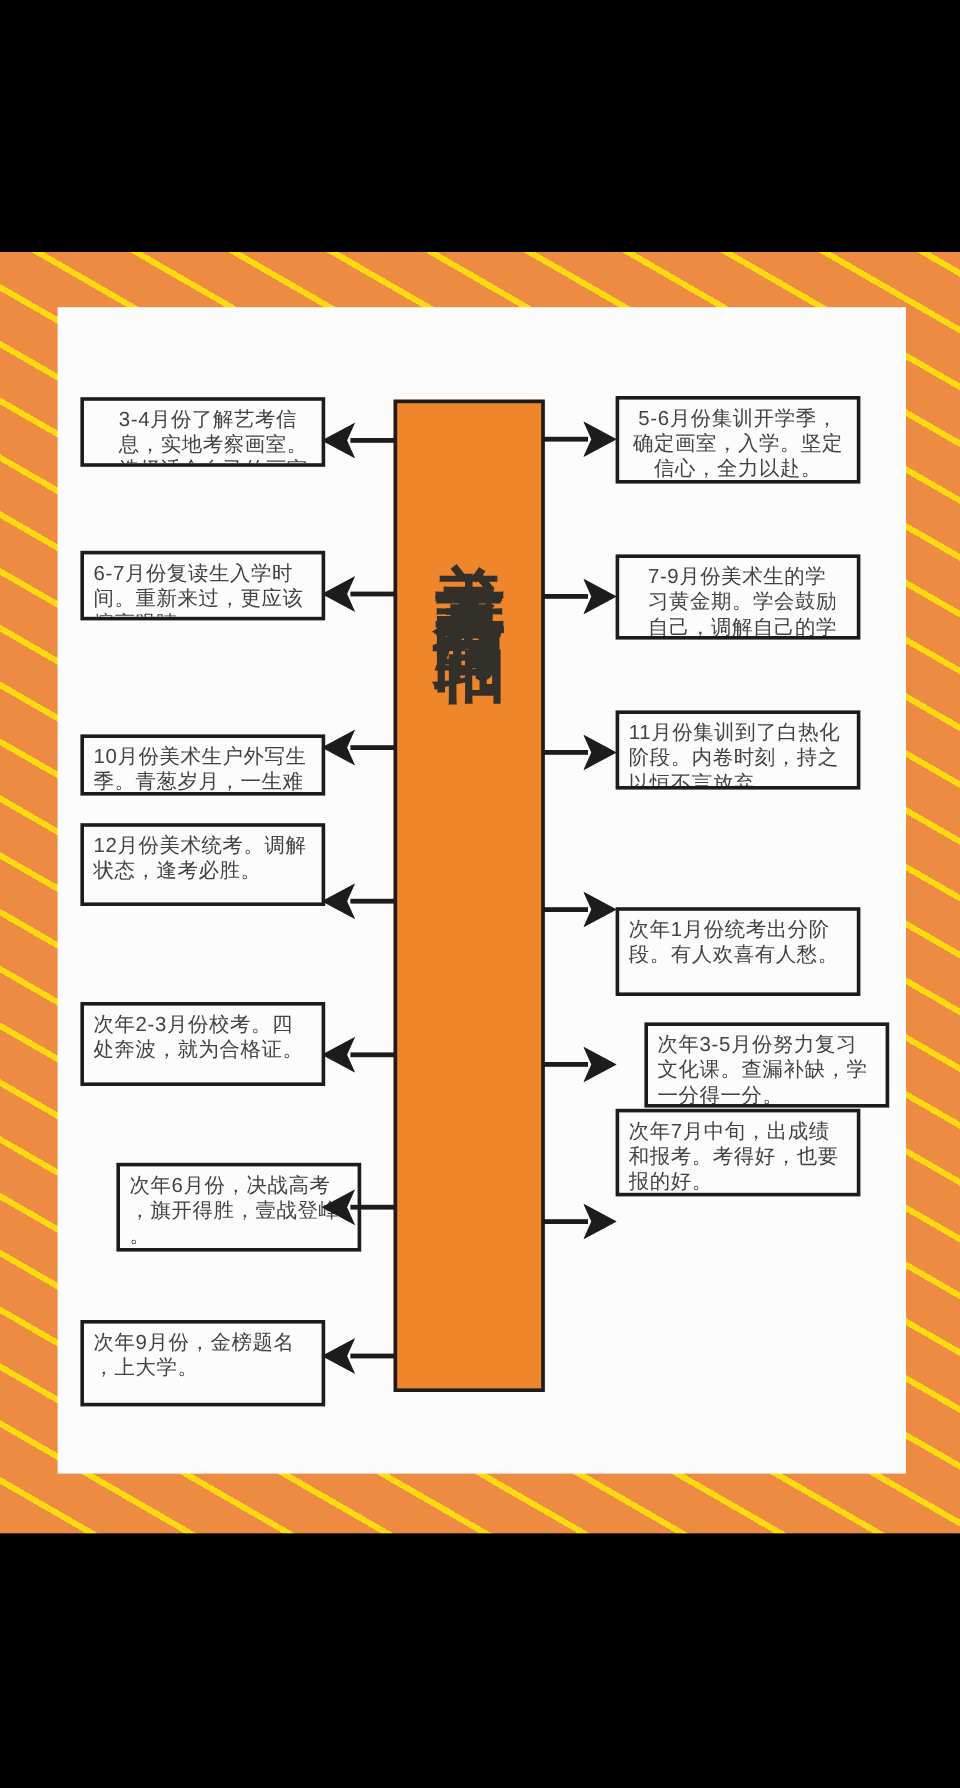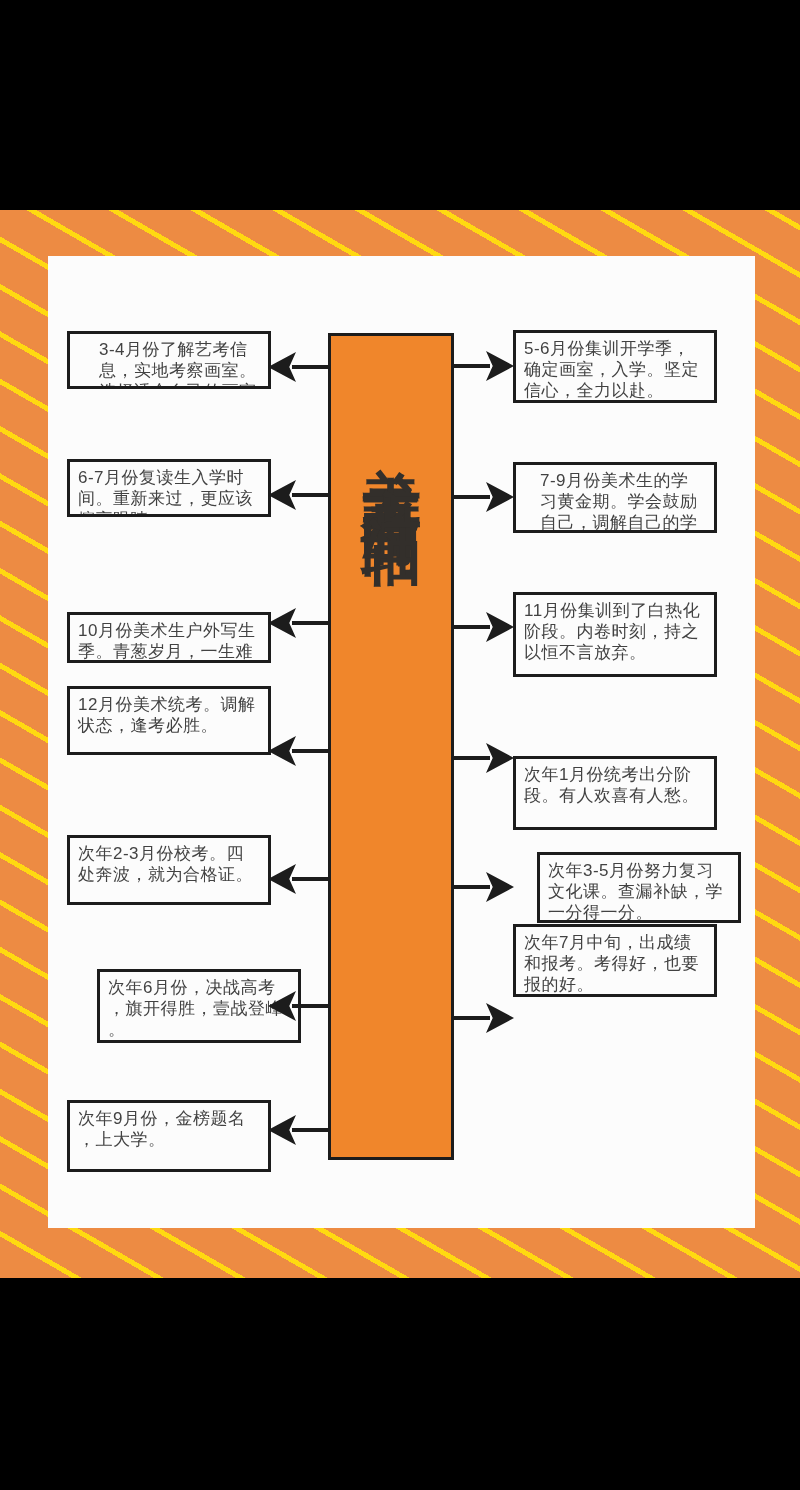--- a/index.html
+++ b/index.html
@@ -68,23 +68,23 @@
   </div>
 
   <div class="event-box left" style="top:331px;height:58px;padding-left:29px;">3-4月份了解艺考信息，实地考察画室。选择适合自己的画室。</div>
   <div class="event-box left" style="top:459px;height:58px;">6-7月份复读生入学时间。重新来过，更应该擦亮眼睛。</div>
   <div class="event-box left" style="top:588px;height:51px;margin-top:24px;">10月份美术生户外写生季。青葱岁月，一生难忘。</div>
   <div class="event-box left" style="top:686px;height:69px;">12月份美术统考。调解状态，逢考必胜。</div>
   <div class="event-box left" style="top:835px;height:70px;">次年2-3月份校考。四处奔波，就为合格证。</div>
   <div class="event-box left" style="top:969px;height:74px;margin-left:30px;">次年6月份，决战高考，旗开得胜，壹战登峰。</div>
   <div class="event-box left" style="top:1100px;height:72px;">次年9月份，金榜题名，上大学。</div>
 
-  <div class="event-box right" style="top:330px;height:73px;">5-6月份集训开学季，确定画室，入学。坚定信心，全力以赴。</div>
+  <div class="event-box right" style="top:330px;height:73px;text-align:center;">5-6月份集训开学季，确定画室，入学。坚定信心，全力以赴。</div>
   <div class="event-box right" style="top:462px;height:71px;padding-left:24px;">7-9月份美术生的学习黄金期。学会鼓励自己，调解自己的学习心态</div>
-  <div class="event-box right" style="top:592px;height:85px;">11月份集训到了白热化阶段。内卷时刻，持之以恒不言放弃。</div>
+  <div class="event-box right" style="top:592px;height:66px;">11月份集训到了白热化阶段。内卷时刻，持之以恒不言放弃。</div>
   <div class="event-box right" style="top:756px;height:74px;">次年1月份统考出分阶段。有人欢喜有人愁。</div>
   <div class="event-box right" style="top:852px;height:71px;margin-left:24px;">次年3-5月份努力复习文化课。查漏补缺，学一分得一分。</div>
   <div class="event-box right" style="top:924px;height:73px;">次年7月中旬，出成绩和报考。考得好，也要报的好。</div>
 
   <div class="arrow to-left" style="left:268px;top:352px;">
       <span class="shaft"></span>
       <span class="head"></span>
     </div>
   <div class="arrow to-left" style="left:268px;top:480px;">
       <span class="shaft"></span>

